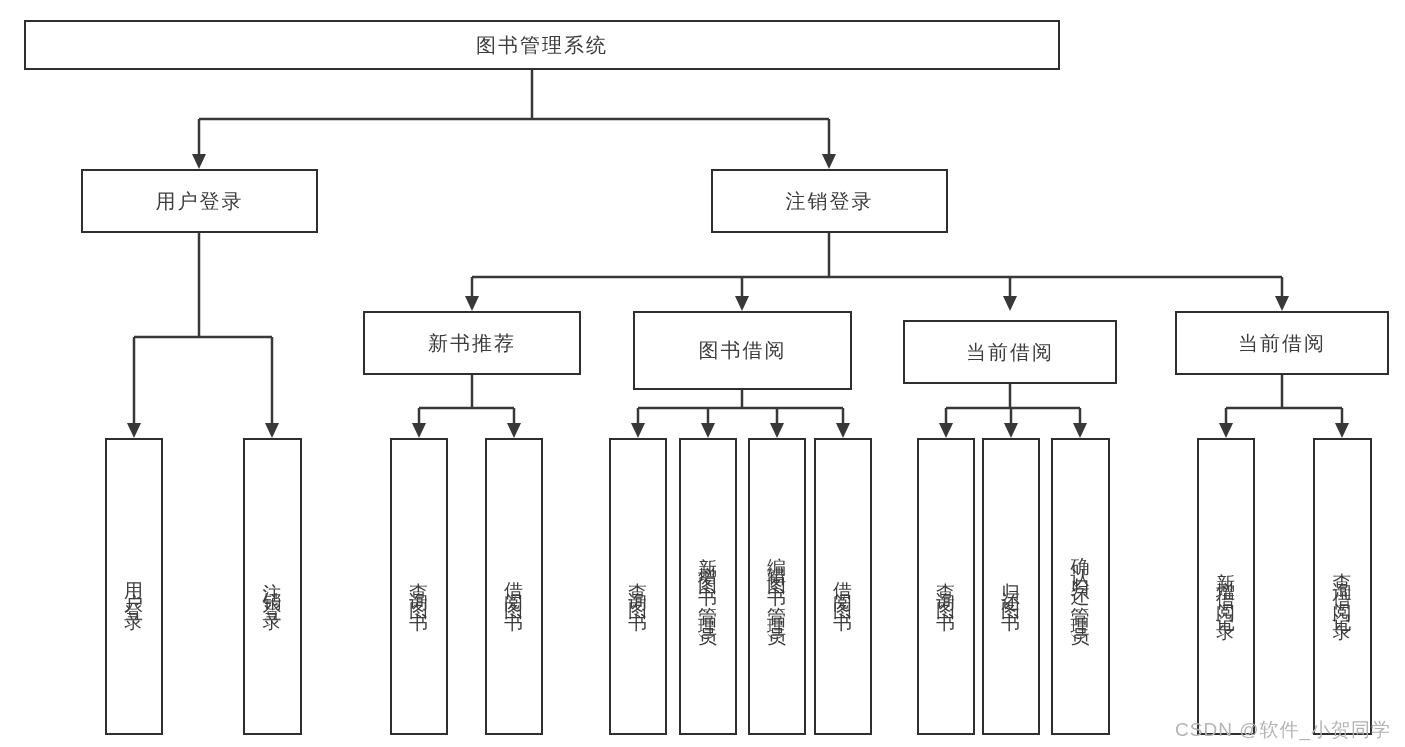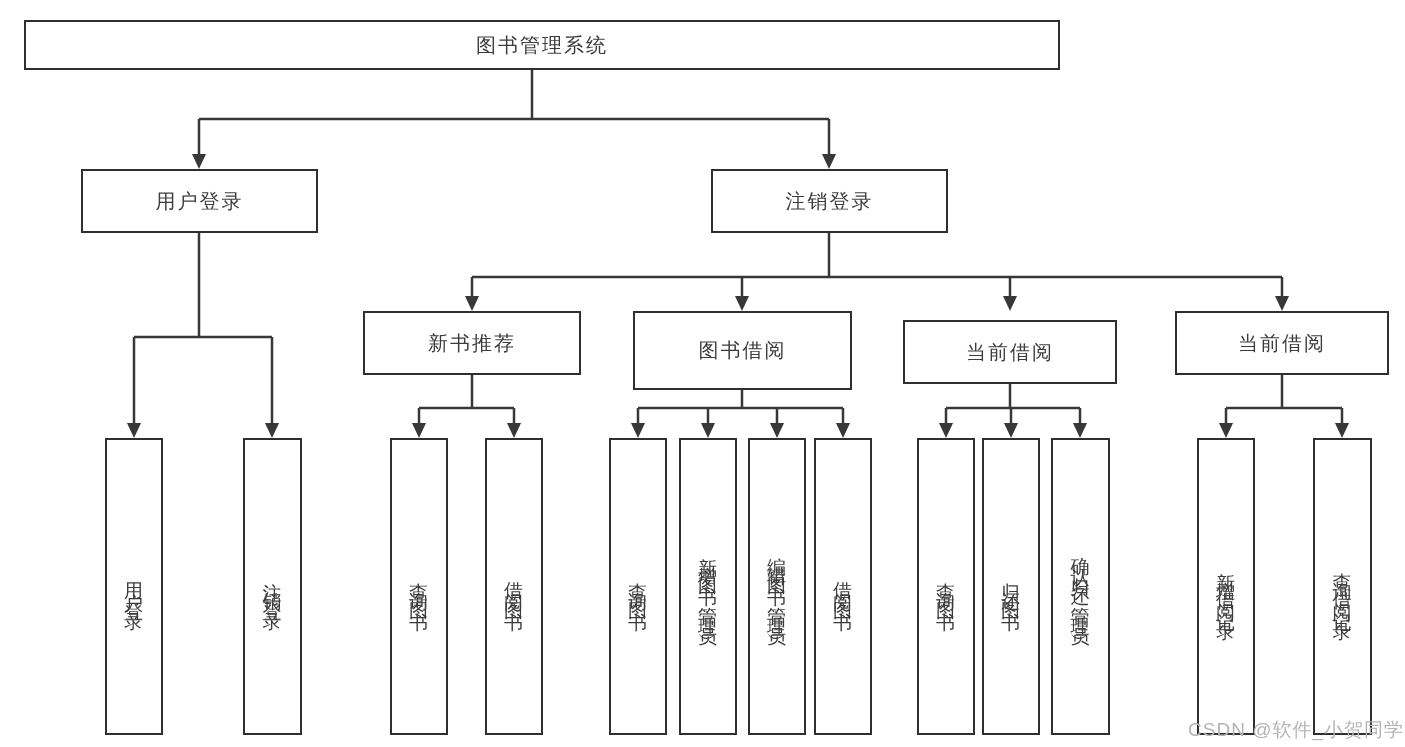--- a/index.html
+++ b/index.html
@@ -42,21 +42,21 @@
   .leaf span {
     writing-mode: vertical-rl;
     text-orientation: mixed;
     font-size: 19px;
     line-height: 1;
     letter-spacing: 10px;
     white-space: nowrap;
   }
   .watermark {
     position: absolute;
-    right: 1px;
+    right: 14px;
     top: 717px;
     font-size: 19px;
     color: #b4b4b4;
     letter-spacing: 1px;
     z-index: 5;
     white-space: nowrap;
   }
 </style>
 </head>
 <body>

